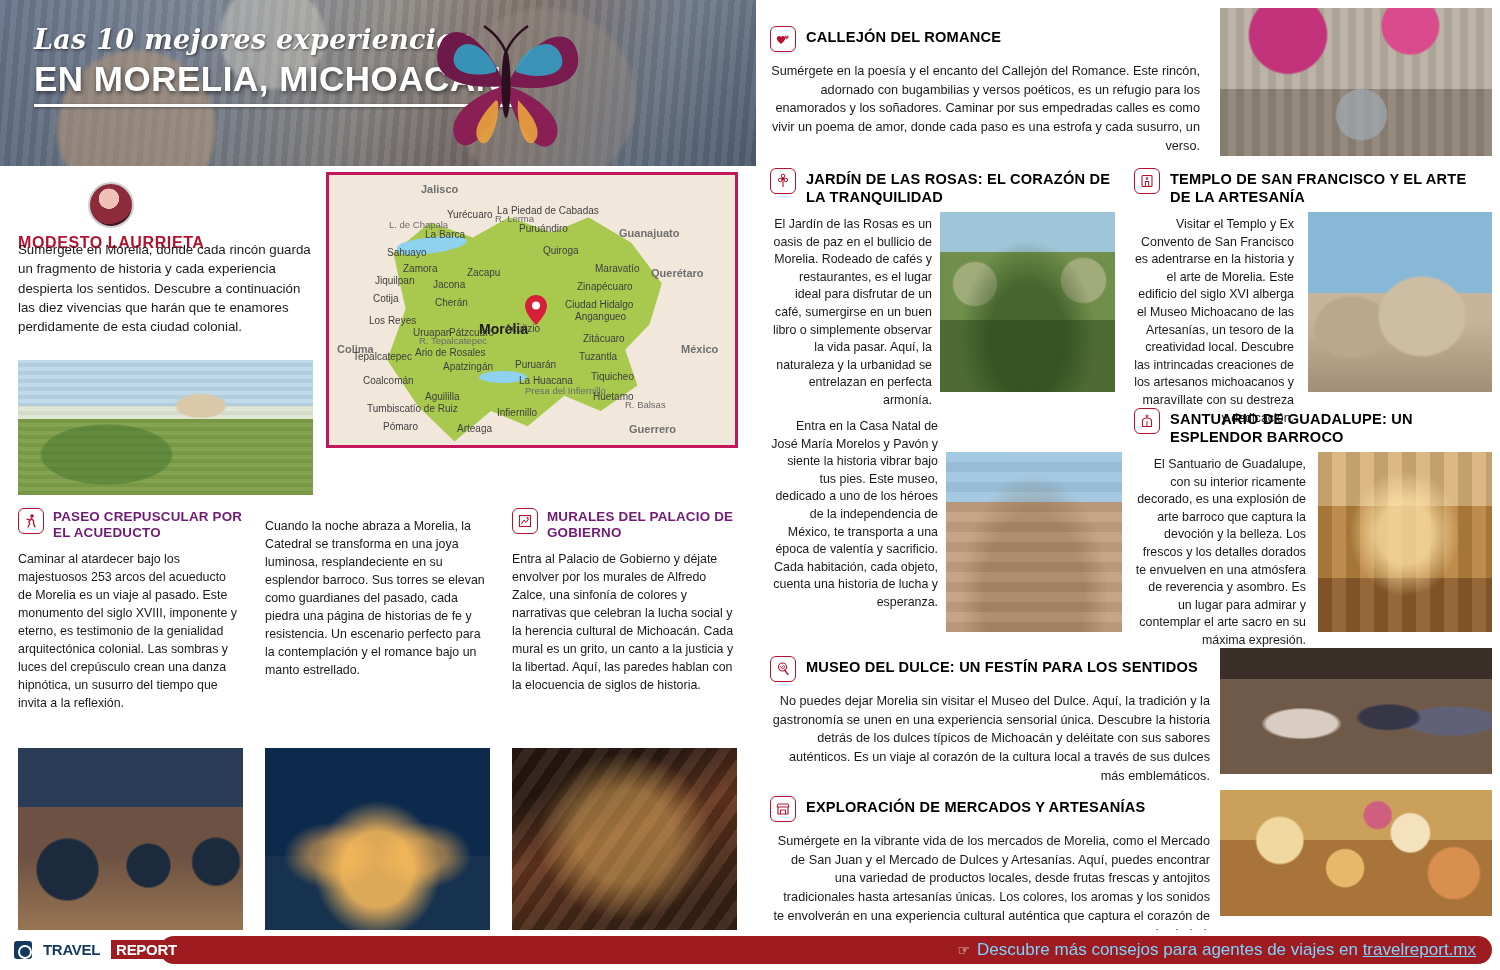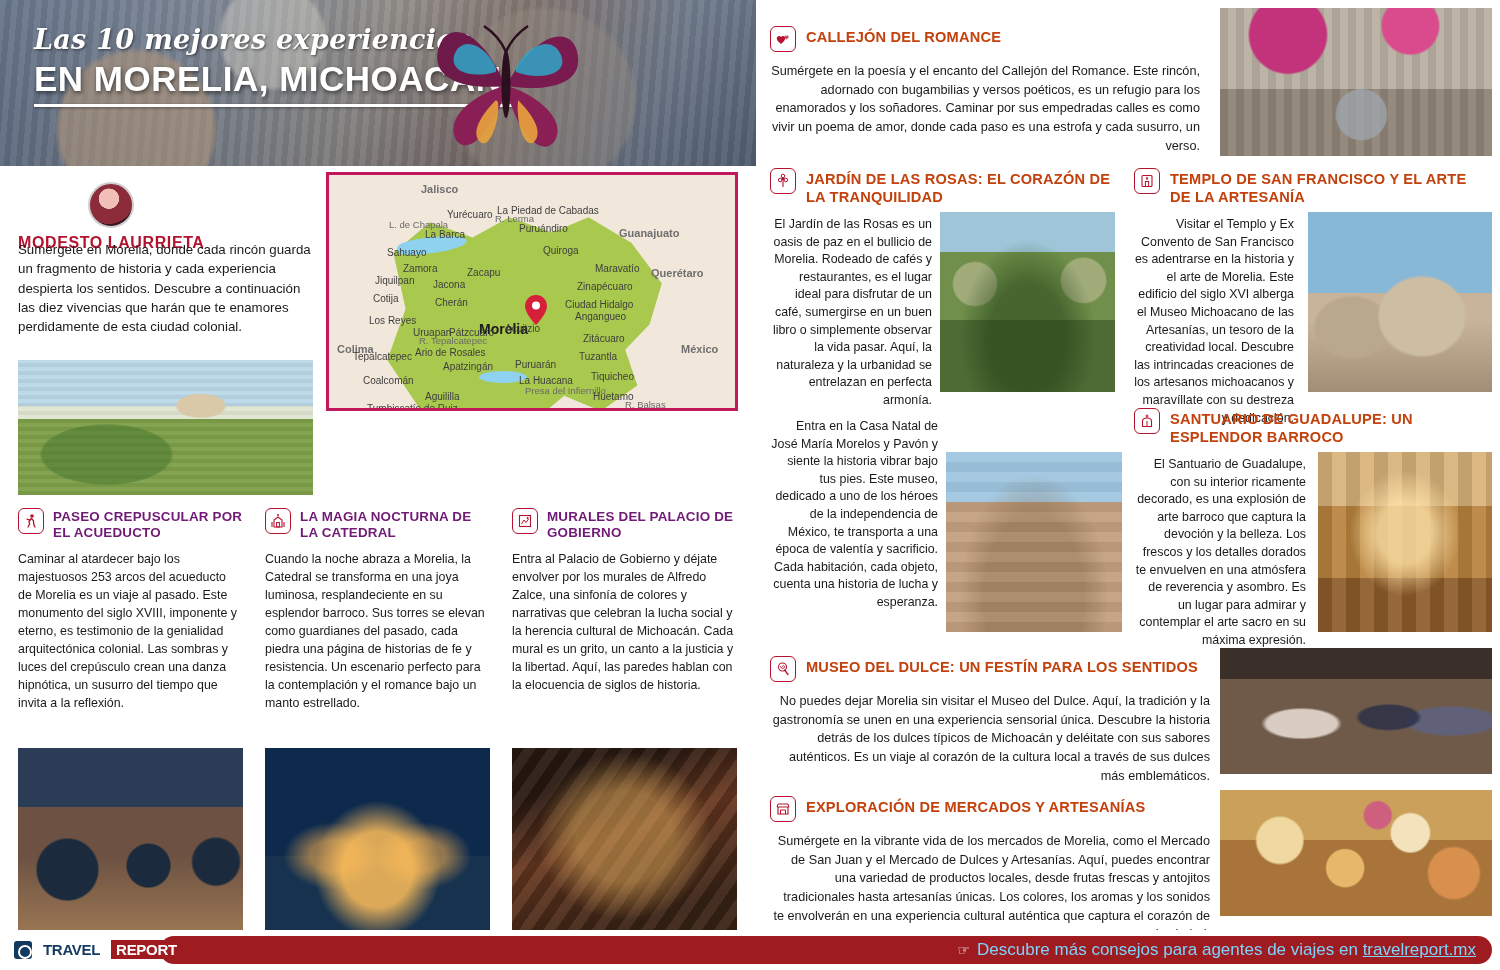--- a/index.html
+++ b/index.html
@@ -76,21 +76,21 @@
   .intro-photo:after{
     content:""; position:absolute; inset:0;
     background:
       radial-gradient(ellipse at 62% 34%, #d9c9a8 0 9%, transparent 10%),
       radial-gradient(ellipse at 30% 70%, rgba(60,110,40,.45) 0 22%, transparent 23%),
       repeating-linear-gradient(0deg, rgba(0,0,0,.05) 0 4px, rgba(255,255,255,.04) 4px 8px);
   }
 
   
   .map-panel {
-    position:absolute; left:326px; top:172px; width:412px; height:239px;
+    position:absolute; left:326px; top:172px; width:412px; height:276px;
     border:3px solid #c2185b; background:#5eead4;
     overflow:hidden;
   }
   .map-bg { position:absolute; inset:0; background:#f1e7da; }
   .map-state{
     position:absolute; left:40px; top:32px; width:305px; height:255px;
     background:#a8c84e;
     clip-path: polygon(8% 18%, 20% 6%, 34% 12%, 46% 4%, 60% 10%, 72% 4%, 86% 14%, 96% 30%, 92% 46%, 84% 56%, 88% 70%, 76% 80%, 64% 74%, 52% 86%, 40% 80%, 28% 92%, 16% 78%, 6% 60%, 12% 40%);
     box-shadow: inset 0 0 0 1px rgba(255,255,255,.5);
   }
@@ -166,21 +166,21 @@
       radial-gradient(ellipse at 50% 45%, rgba(220,170,90,.5) 0 30%, transparent 55%),
       repeating-linear-gradient(125deg, rgba(0,0,0,.18) 0 10px, rgba(255,255,255,.05) 10px 20px);
   }
 
   
   .right-col { position:absolute; left:756px; top:0; width:744px; height:970px; background:#fff; }
 
   .sec { position:absolute; }
   .sec-head { display:flex; gap:10px; align-items:flex-start; }
   .sec-title {
-    font-size:14.6px; font-weight:bold; color:#c2410c; line-height:1.2; letter-spacing:.2px;
+    font-size:14.6px; font-weight:bold; color:#000000; line-height:1.2; letter-spacing:.2px;
     padding-top:3px;
   }
   .sec-body { font-size:12.7px; line-height:1.47; margin-top:10px;text-align:right; }
   .sec-body.narrow { font-size:12.4px; line-height:1.42; }
 
   .img { position:absolute; overflow:hidden; }
   .img-romance{
     background:linear-gradient(180deg,#b9b0a2 0 55%, #8f8476 55% 100%);
   }
   .img-romance:after{
@@ -384,31 +384,20 @@
                 <path d="M8.4 5.5 L10.4 7.5 L10.8 11.5 L12 14" stroke="#b4122e" stroke-width="1.3" fill="none" stroke-linecap="round"></path>
                 <path d="M7 7 L4 6.2" stroke="#b4122e" stroke-width="1.2" stroke-linecap="round"></path>
               </svg>
           </div>
           <div class="card-title">PASEO CREPUSCULAR POR EL ACUEDUCTO</div>
         </div>
         <div class="card-body">Caminar al atardecer bajo los majestuosos 253 arcos del acueducto de Morelia es un viaje al pasado. Este monumento del siglo XVIII, imponente y eterno, es testimonio de la genialidad arquitectónica colonial. Las sombras y luces del crepúsculo crean una danza hipnótica, un susurro del tiempo que invita a la reflexión.</div>
       </div>
 
       <div class="card3">
-        <div class="card-head">
-          <div class="ic">
-            <svg width="16" height="16" viewBox="0 0 16 16">
-                <path d="M8 1 L8 3 M7 2 L9 2" stroke="#b4122e" stroke-width="1"></path>
-                <path d="M4 14 L4 7 L8 4 L12 7 L12 14 Z" stroke="#b4122e" stroke-width="1.1" fill="none"></path>
-                <rect x="6.6" y="9.5" width="2.8" height="4.5" stroke="#b4122e" stroke-width="1" fill="none"></rect>
-                <path d="M2 14 L2 9 M14 14 L14 9" stroke="#b4122e" stroke-width="1.1"></path>
-              </svg>
-          </div>
-          <div class="card-title">LA MAGIA NOCTURNA DE LA CATEDRAL</div>
-        </div>
         <div class="card-body">Cuando la noche abraza a Morelia, la Catedral se transforma en una joya luminosa, resplandeciente en su esplendor barroco. Sus torres se elevan como guardianes del pasado, cada piedra una página de historias de fe y resistencia. Un escenario perfecto para la contemplación y el romance bajo un manto estrellado.</div>
       </div>
 
       <div class="card3">
         <div class="card-head">
           <div class="ic">
             <svg width="16" height="16" viewBox="0 0 16 16">
                 <rect x="2.5" y="2.5" width="11" height="11" stroke="#b4122e" stroke-width="1.1" fill="none"></rect>
                 <path d="M4.5 11 L7 7 L9 9.5 L11.5 6" stroke="#b4122e" stroke-width="1" fill="none"></path>
                 <circle cx="10.6" cy="5" r="1" fill="#b4122e"></circle>

